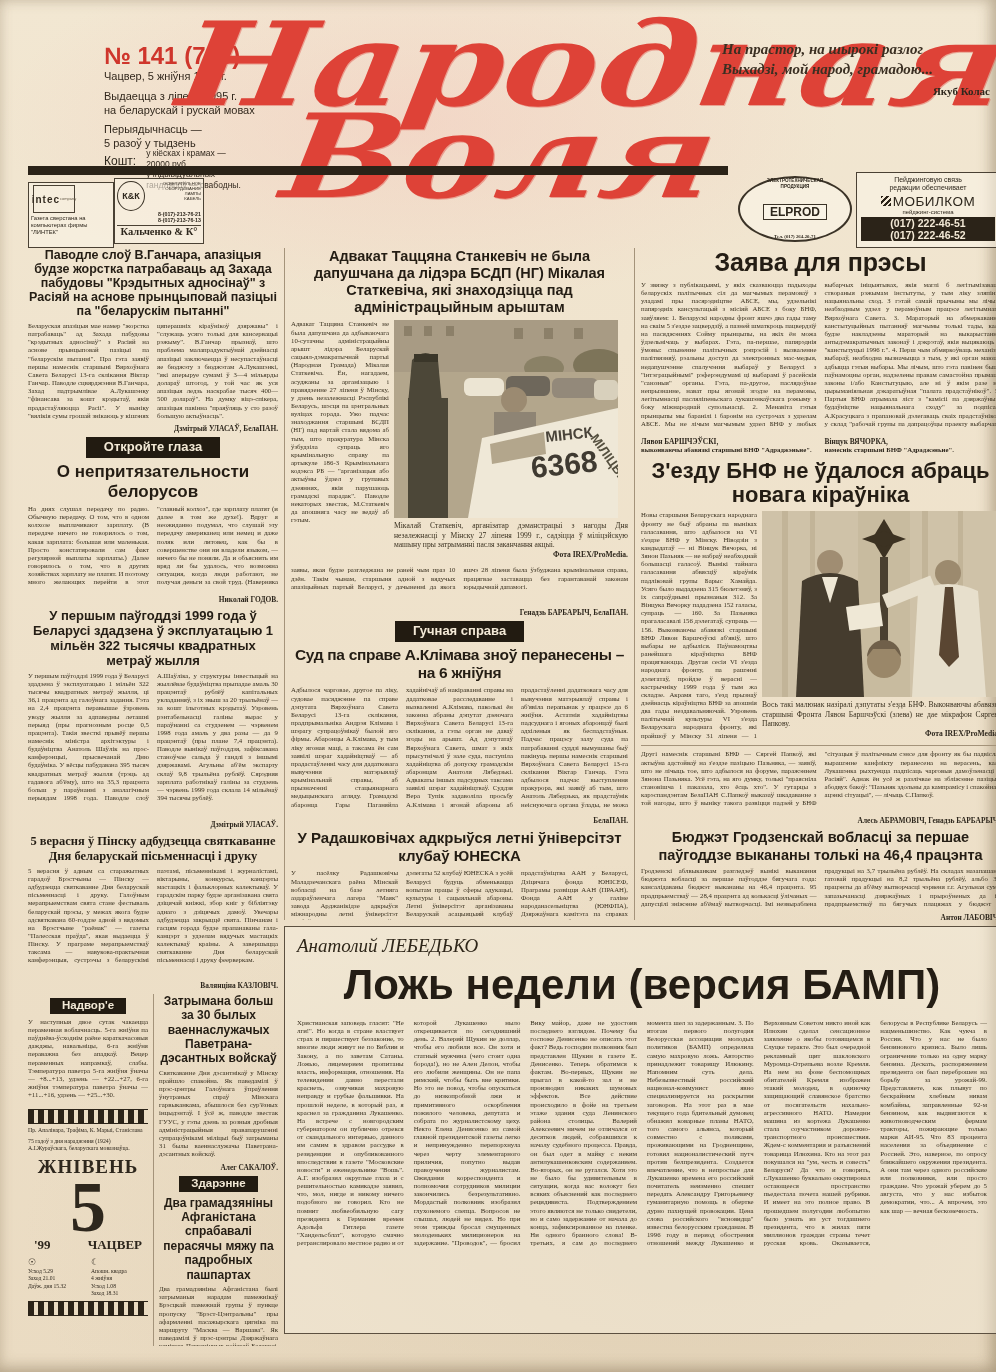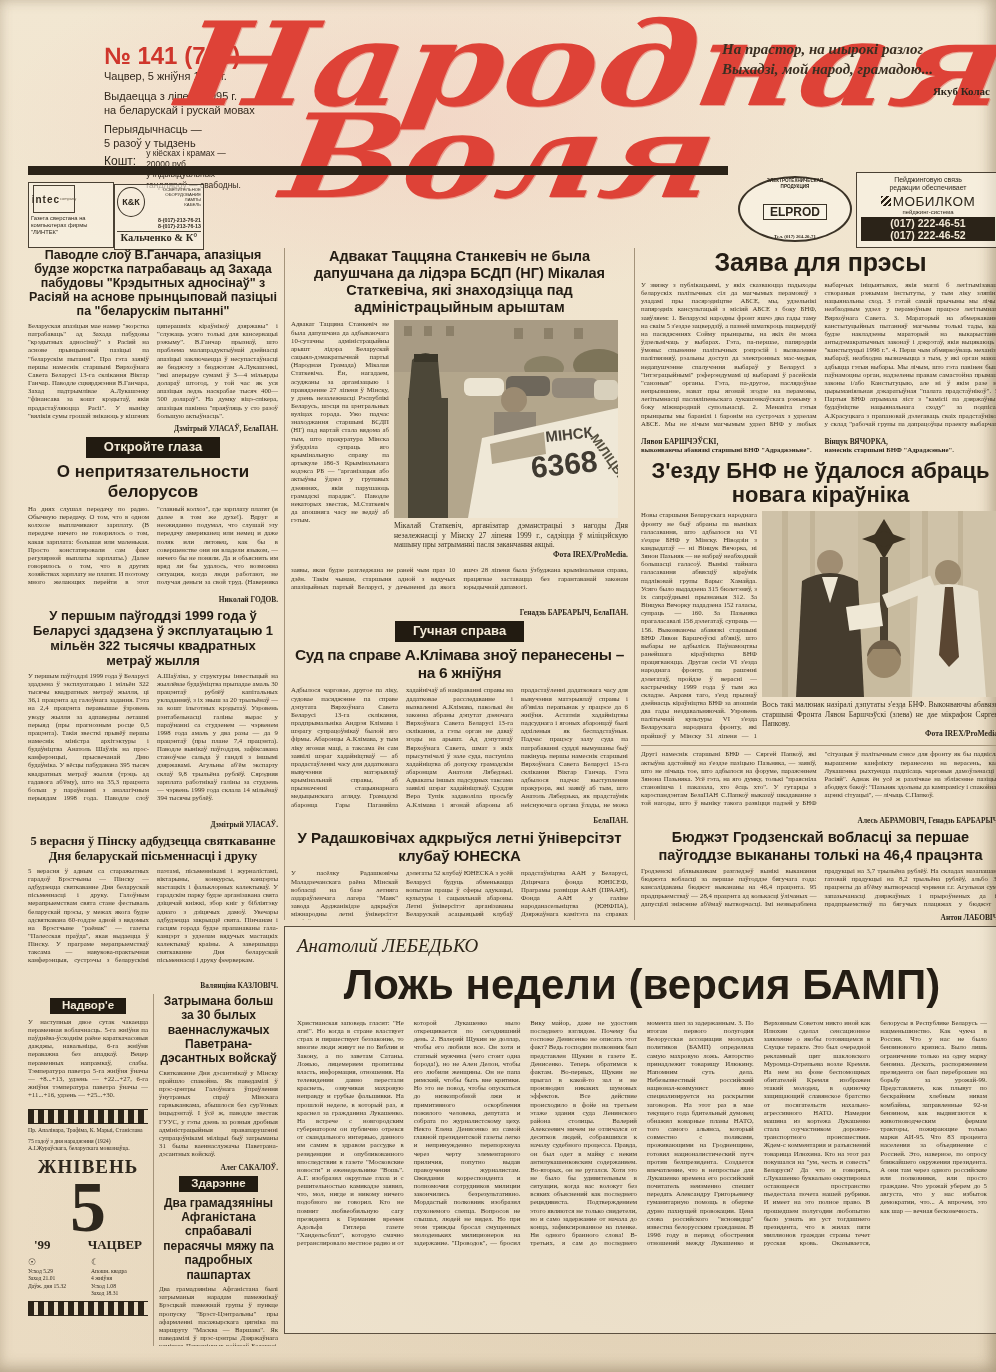--- a/index.html
+++ b/index.html
@@ -82,21 +82,21 @@
   <div class="abs adbox" style="left:28px;top:182px;width:80px;height:60px;padding:2px;">
     <div style="border:1px solid #4a4134;width:40px;height:26px;margin:0 0 2px 2px;display:flex;flex-direction:row;align-items:center;justify-content:center;">
       <span style="font-weight:bold;font-size:10px;letter-spacing:1px;color:#352d22;">intec</span>
       <span class="tiny" style="font-size:4px;color:#6a5f4d;">company</span>
     </div>
     <div class="tiny pre" style="font-size:5.8px;">Газета сверстана на
 компьютерах фирмы
 "ЛИНТЕК"</div>
   </div>
 
-  <div class="abs adbox" style="left:114px;top:184px;width:84px;height:60px;padding:2px;">
+  <div class="abs adbox" style="left:114px;top:178px;width:84px;height:60px;padding:2px;">
     <div style="display:flex;gap:3px;">
       <div style="border:1.5px solid #3b3327;border-radius:50%;width:26px;height:28px;display:flex;align-items:center;justify-content:center;font-weight:bold;font-size:9px;">К&amp;К</div>
       <div class="tiny pre" style="font-size:4.3px;text-align:right;flex:1;">ОСВЕТИТЕЛЬНОЕ
 ОБОРУДОВАНИЕ
 ЛАМПЫ
 КАБЕЛЬ</div>
     </div>
     <div class="tiny pre" style="font-size:5.3px;font-weight:bold;text-align:right;">8-(017)-213-76-21
 8-(017)-213-76-13</div>
     <div style="font-family:'Liberation Serif',serif;font-weight:bold;font-size:10.5px;text-align:center;border-top:1px solid #4a4134;margin-top:1px;">Кальченко &amp; К°</div>

